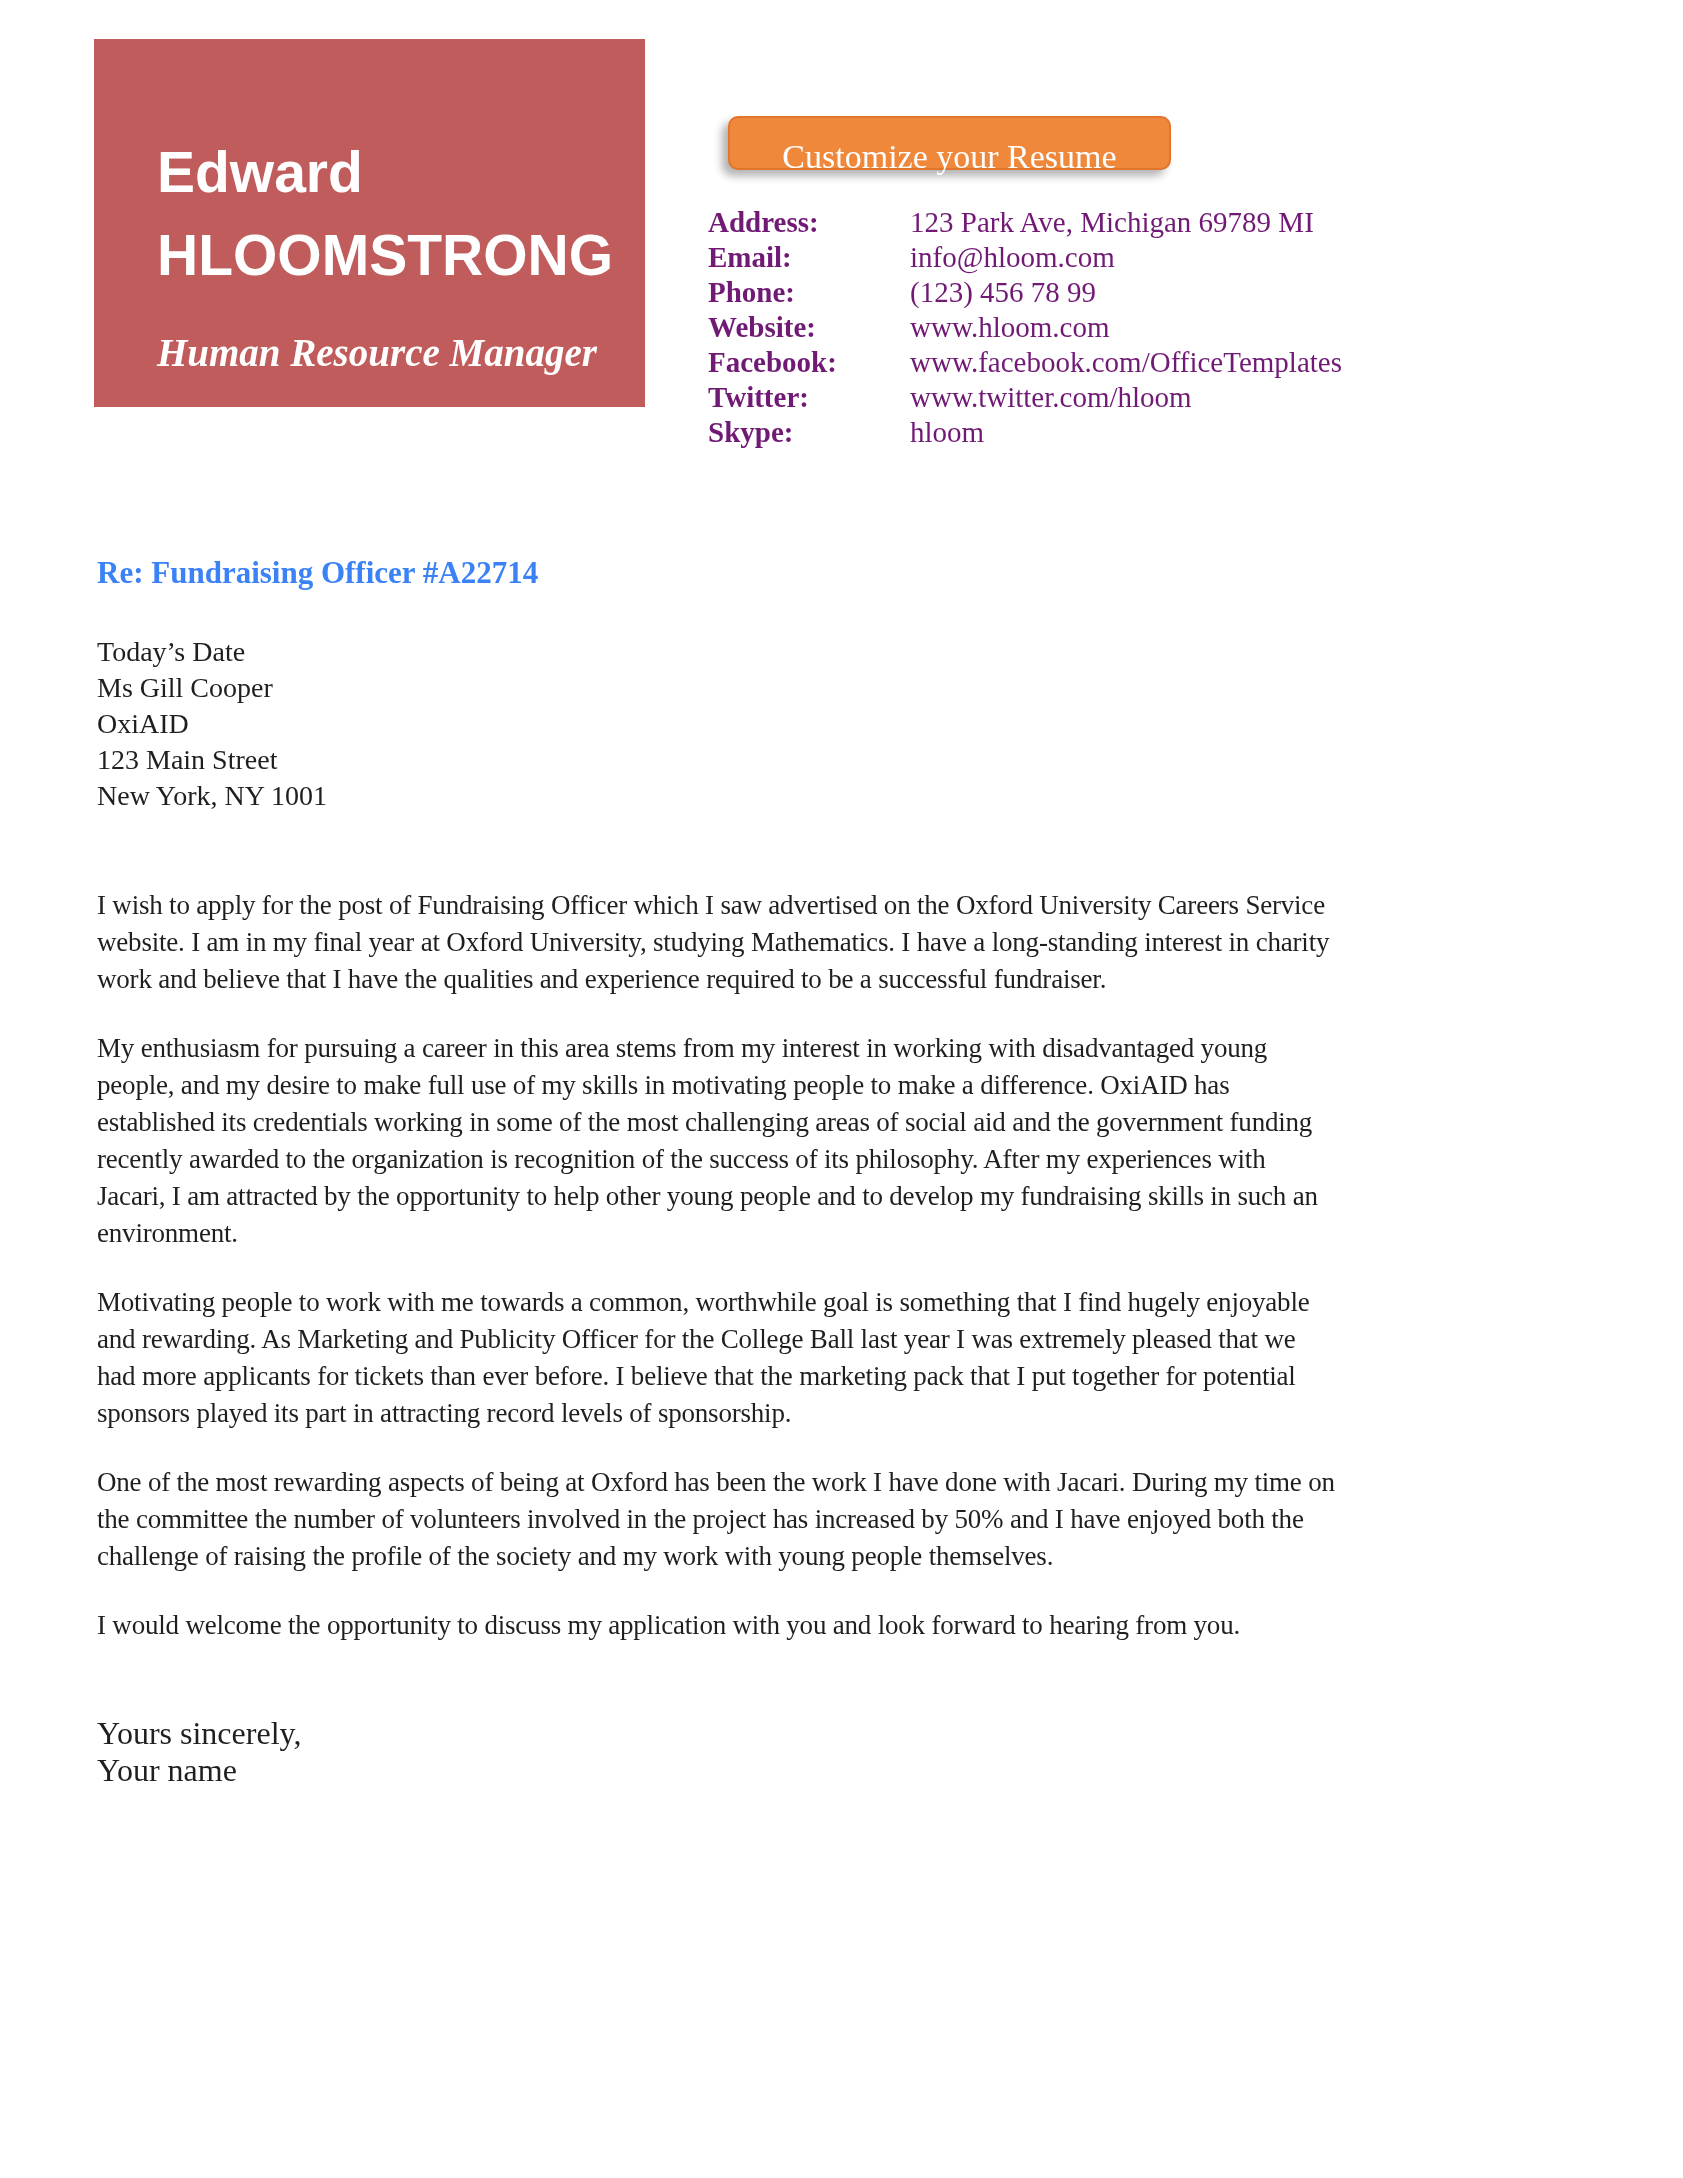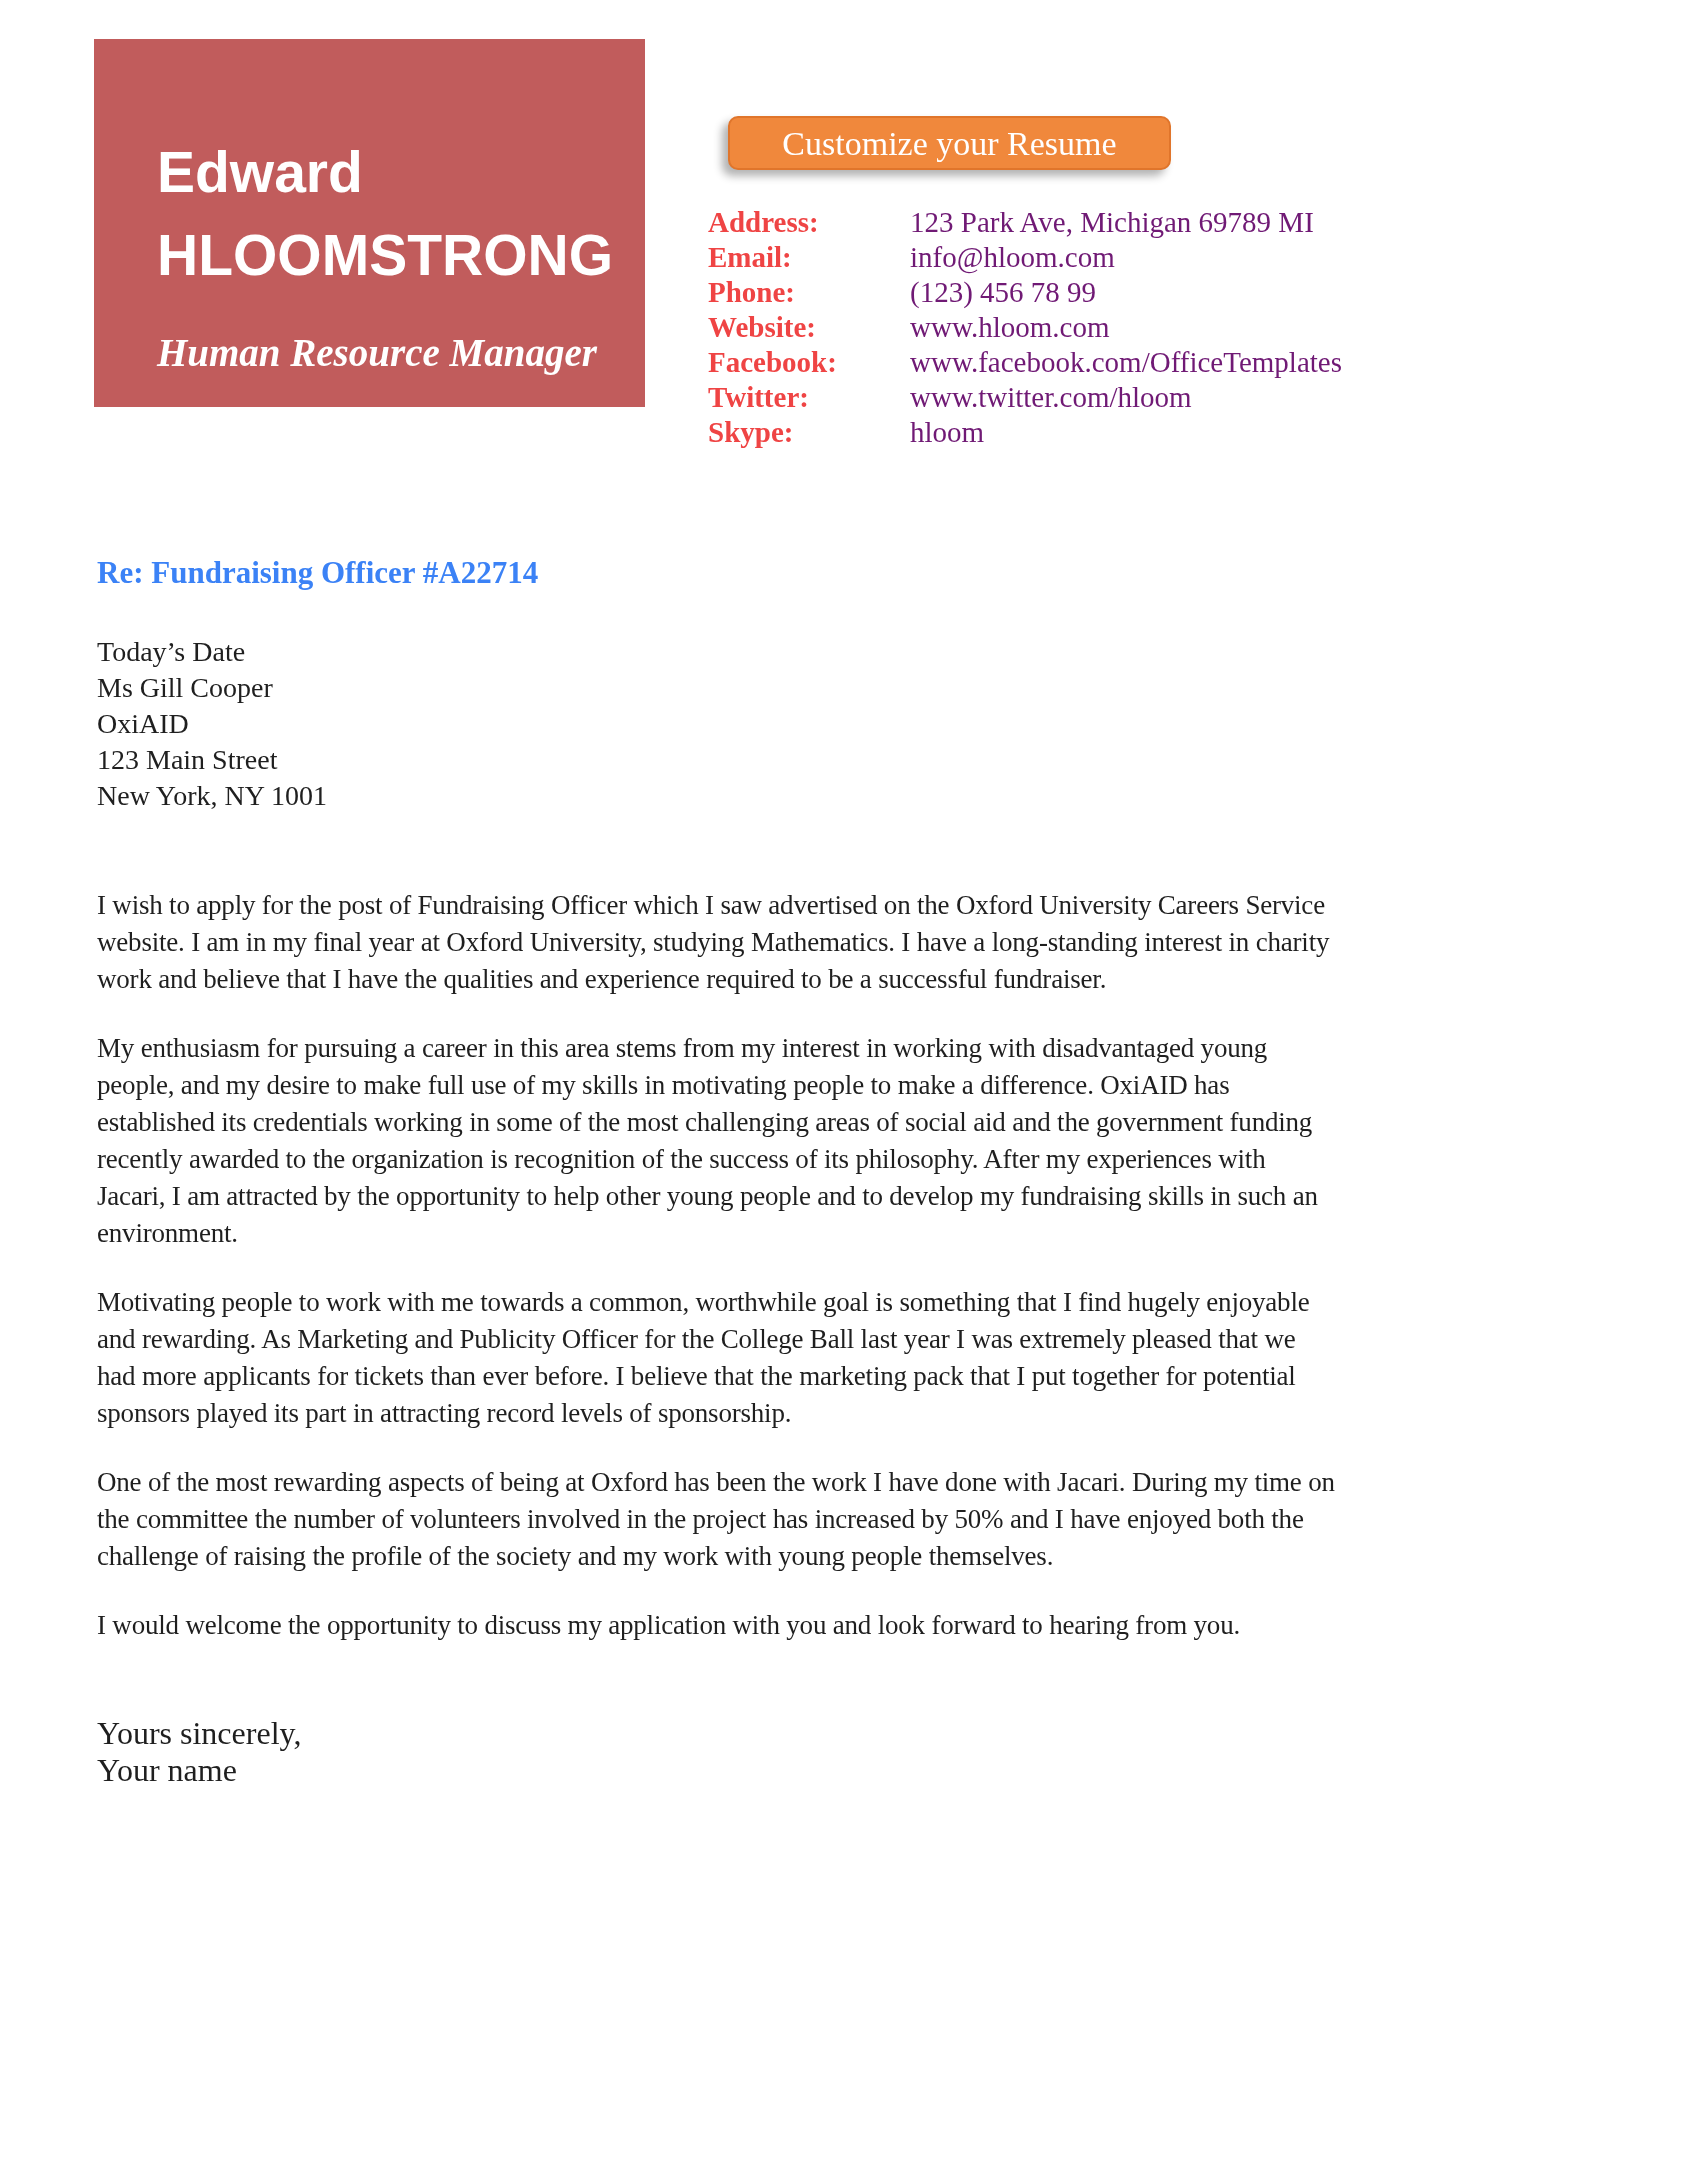--- a/index.html
+++ b/index.html
@@ -54,33 +54,33 @@
     border: 2px solid var(--btn-border, #e0752b);
     border-radius: 10px;
     box-sizing: border-box;
     color: #ffffff;
     font-family: "Liberation Serif", serif;
     font-size: 34px;
     text-align: center;
     line-height: 49px;
     box-shadow: -6px 6px 8px rgba(0,0,0,0.30);
     cursor: pointer;
-    padding: 0;
+    padding: 14px;
   }
 
   
   .contact {
     position: absolute;
     left: 708px; top: 205px;
     display: grid;
     grid-template-columns: 202px auto;
     font-size: 29px;
     line-height: 35px;
   }
-  .contact .label { font-weight: 700; color: #ef4444; white-space: nowrap; }
+  .contact .label { font-weight: 700; color: #701a75; white-space: nowrap; }
   .contact .value { font-weight: 400; color: #701a75; white-space: nowrap; }
 
   
   .letter {
     position: absolute;
     left: 97px; top: 554px;
     width: 1497px;
   }
   .subject {
     font-size: 31px;

